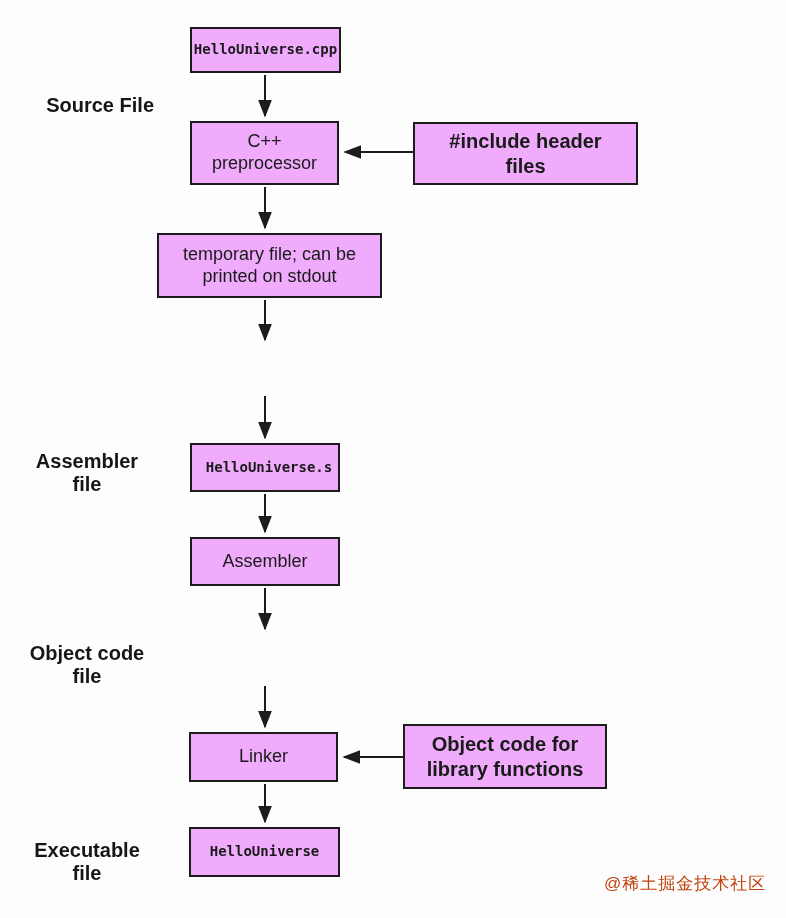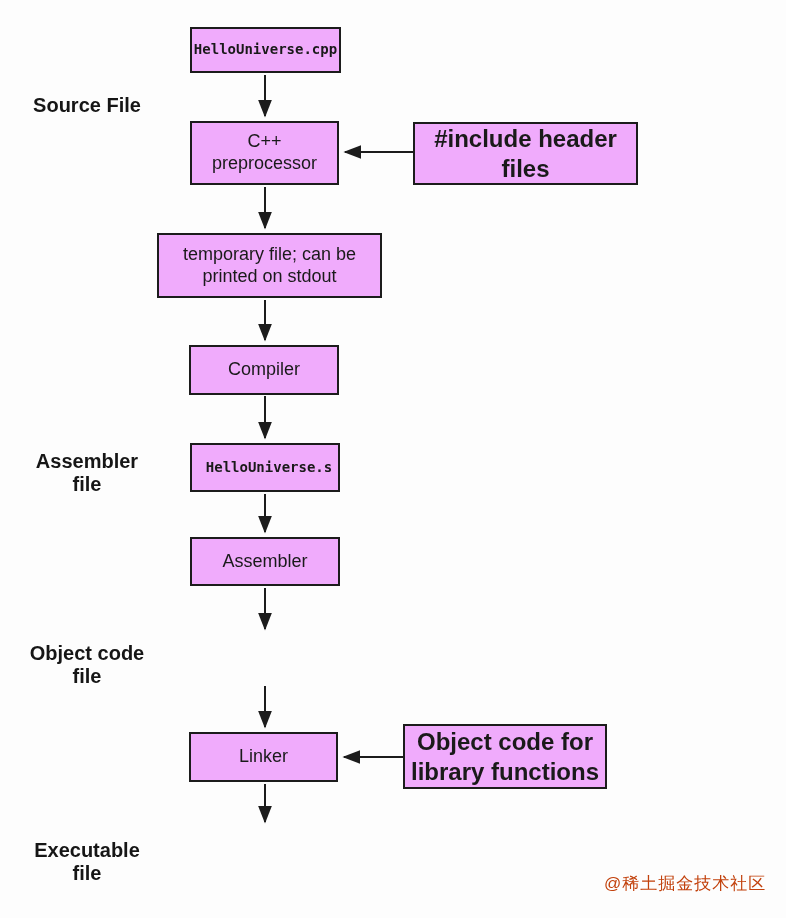--- a/index.html
+++ b/index.html
@@ -33,21 +33,21 @@
     color: #1a1a1a;
   }
   .box.mono {
     font-family: "DejaVu Sans Mono", monospace;
     font-weight: bold;
     font-size: 14px;
     letter-spacing: 0px;
   }
   .box.bold {
     font-weight: bold;
-    font-size: 24px;
+    font-size: 20px;
   }
   .side-label {
     position: absolute;
     font-weight: bold;
     font-size: 20px;
     line-height: 1.15;
     text-align: center;
     white-space: pre-line;
     color: #161616;
   }
@@ -91,34 +91,34 @@
 
   <div class="box" style="left:190px; top:121px; width:149px; height:64px;">C++
 preprocessor</div>
 
   <div class="box bold" style="left:413px; top:122px; width:225px; height:63px;">#include header
 files</div>
 
   <div class="box" style="left:157px; top:233px; width:225px; height:65px;">temporary file; can be
 printed on stdout</div>
 
-  <div class="box" style="left:189px; top:345px; width:150px; height:50px;">Compiler</div>
 
   <div class="box mono" style="left:190px; top:443px; width:150px; height:49px;padding-left:8px;">HelloUniverse.s</div>
 
   <div class="box" style="left:190px; top:537px; width:150px; height:49px;">Assembler</div>
 
 
   <div class="box" style="left:189px; top:732px; width:149px; height:50px;text-align:center;">Linker</div>
 
   <div class="box bold" style="left:403px; top:724px; width:204px; height:65px;">Object code for
 library functions</div>
 
+  <div class="box mono" style="left:189px; top:827px; width:151px; height:50px;">HelloUniverse</div>
 
-  <div class="side-label" style="left:20px; top:94px;  width:134px;">Source File</div>
+  <div class="side-label" style="left:20px; top:94px;  width:134px;text-align:right;">Source File</div>
 
   <div class="side-label" style="left:20px; top:450px; width:134px;">Assembler
 file</div>
 
   <div class="side-label" style="left:12px; top:642px; width:150px;">Object code
 file</div>
 
   <div class="side-label" style="left:20px; top:839px; width:134px;">Executable
 file</div>
 

